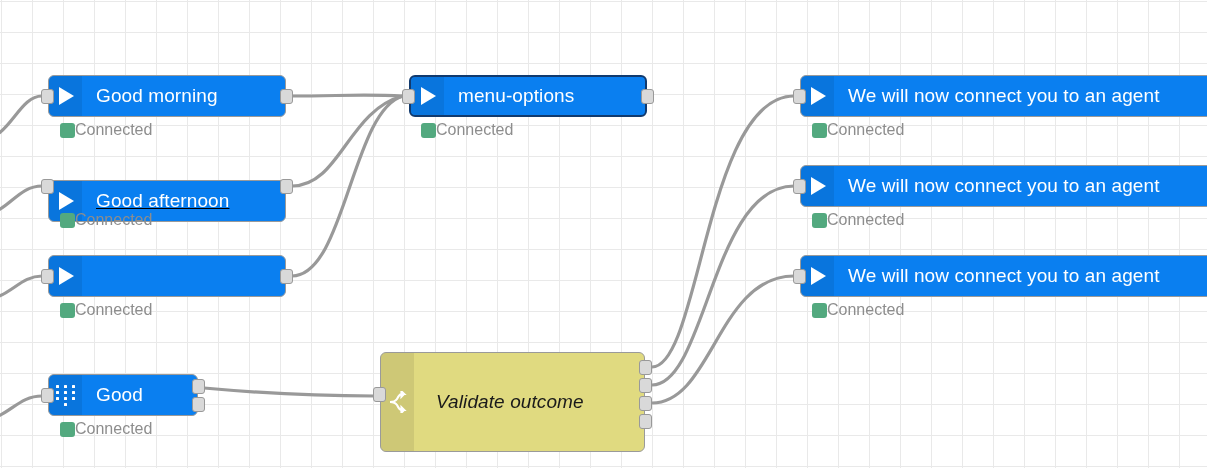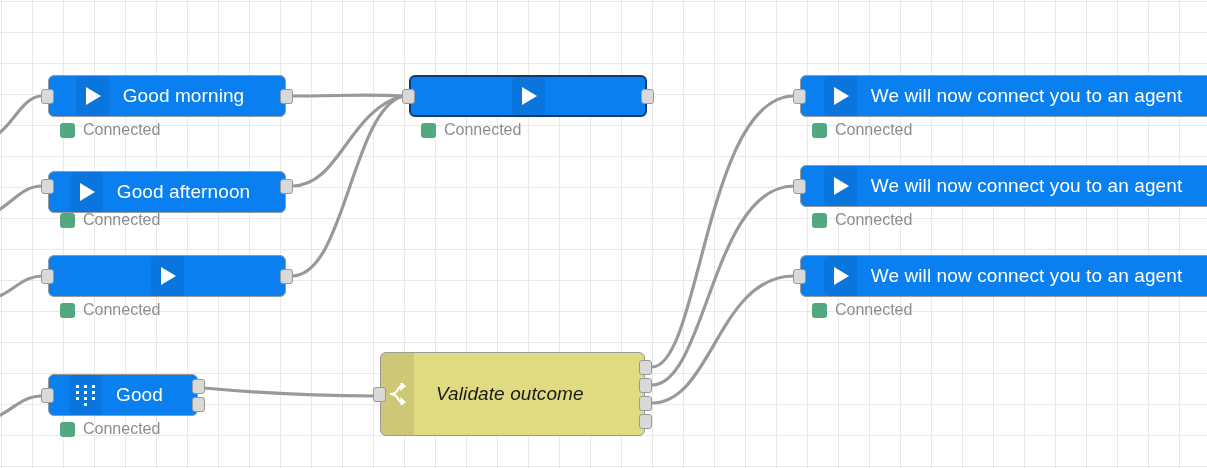--- a/index.html
+++ b/index.html
@@ -21,21 +21,21 @@
   .wire{fill:none;stroke:#999999;stroke-width:3.2;stroke-linecap:round;}
 
   .node{
     position:absolute;
     height:42px;
     border-radius:6px;
     box-sizing:border-box;
     display:flex;align-items:center;
     border:1px solid #9a9a9a;
   }
-  .node.fn{background:#0a7ff0;justify-content:center;}
+  .node.fn{background:#0a7ff0;}
   .node.fn .iconbox{background:rgba(0,0,0,0.08);}
   .node.selected{border:2px solid #113a6e;}
   .node.switch{background:#e0da80;border:1px solid #9a9a9a;height:84px;}
   .node.switch .iconbox{background:rgba(0,0,0,0.08);}
 
   .iconbox{
     width:33px;height:100%;
     border-top-left-radius:5px;border-bottom-left-radius:5px;
     display:flex;align-items:center;justify-content:center;
     flex:0 0 33px;
@@ -49,21 +49,21 @@
     color:#1a1a1a;font-style:italic;font-size:19px;padding-left:22px;
   }
 
   .port{
     position:absolute;width:13px;height:15px;
     background:#d9d9d9;border:1px solid #999999;
     border-radius:3px;box-sizing:border-box;
   }
 
   .status{
-    position:absolute;display:flex;align-items:center;gap:8px;
+    position:absolute;display:flex;align-items:center;
     font-size:16px;color:#8d8d8d;white-space:nowrap;
   }
   .status .dot{
     width:15px;height:15px;border-radius:3px;background:#53a97f;
     display:inline-block;flex:0 0 15px;
   }
 
   .tri{width:0;height:0;border-left:15px solid #ffffff;border-top:9px solid transparent;border-bottom:9px solid transparent;margin-left:2px;}
 
   .keypad{width:19px;height:21px;position:relative;}
@@ -96,21 +96,21 @@
           <div class="tri"></div>
         </div>
         <div class="label">Good morning</div>
       </div>
       <div class="port" style="left: 41px; top: 88.5px;"></div>
       <div class="port" style="left: 280px; top: 88.5px;"></div>
       <div class="status" style="left: 60px; top: 121px;">
         <span class="dot"></span>
         <span>Connected</span>
       </div>
-      <div class="node fn" style="left: 48px; top: 171px; width: 238px;">
+      <div class="node fn" style="left: 48px; top: 180px; width: 238px; text-decoration: underline;">
         <div class="iconbox">
           <div class="tri"></div>
         </div>
         <div class="label">Good afternoon</div>
       </div>
       <div class="port" style="left: 41px; top: 178.5px;"></div>
       <div class="port" style="left: 280px; top: 178.5px;"></div>
       <div class="status" style="left: 60px; top: 211px;">
         <span class="dot"></span>
         <span>Connected</span>
@@ -147,28 +147,29 @@
       <div class="port" style="left: 192px; top: 378.5px;"></div>
       <div class="port" style="left: 192px; top: 396.5px;"></div>
       <div class="status" style="left: 60px; top: 420px;">
         <span class="dot"></span>
         <span>Connected</span>
       </div>
       <div class="node fn selected" style="left: 409px; top: 75px; width: 238px;">
         <div class="iconbox">
           <div class="tri"></div>
         </div>
+        <div class="label">menu-options</div>
       </div>
       <div class="port" style="left: 402px; top: 88.5px;"></div>
       <div class="port" style="left: 641px; top: 88.5px;"></div>
       <div class="status" style="left: 421px; top: 121px;">
         <span class="dot"></span>
         <span>Connected</span>
       </div>
-      <div class="node switch" style="left: 380px; top: 352px; width: 265px; height: 84px;">
+      <div class="node switch" style="left: 380px; top: 352px; width: 265px; height: 100px;">
         <div class="iconbox">
           <svg class="swicon" viewBox="0 0 20 22">
             <path d="M2,11 C2,11 7,11 9,8 C11,5 11,3 14,3 L16,3 L13.5,0.5 L13.5,5.5 L16,3" stroke="#ffffff" stroke-width="2.2" fill="none"></path>
             <path d="M2,11 C2,11 7,11 9,14 C11,17 11,19 14,19 L16,19 L13.5,16.5 L13.5,21.5 L16,19" stroke="#ffffff" stroke-width="2.2" fill="none"></path>
           </svg>
         </div>
         <div class="label">Validate outcome</div>
       </div>
       <div class="port" style="left: 373px; top: 386.5px;"></div>
       <div class="port" style="left: 639px; top: 359.5px;"></div>

